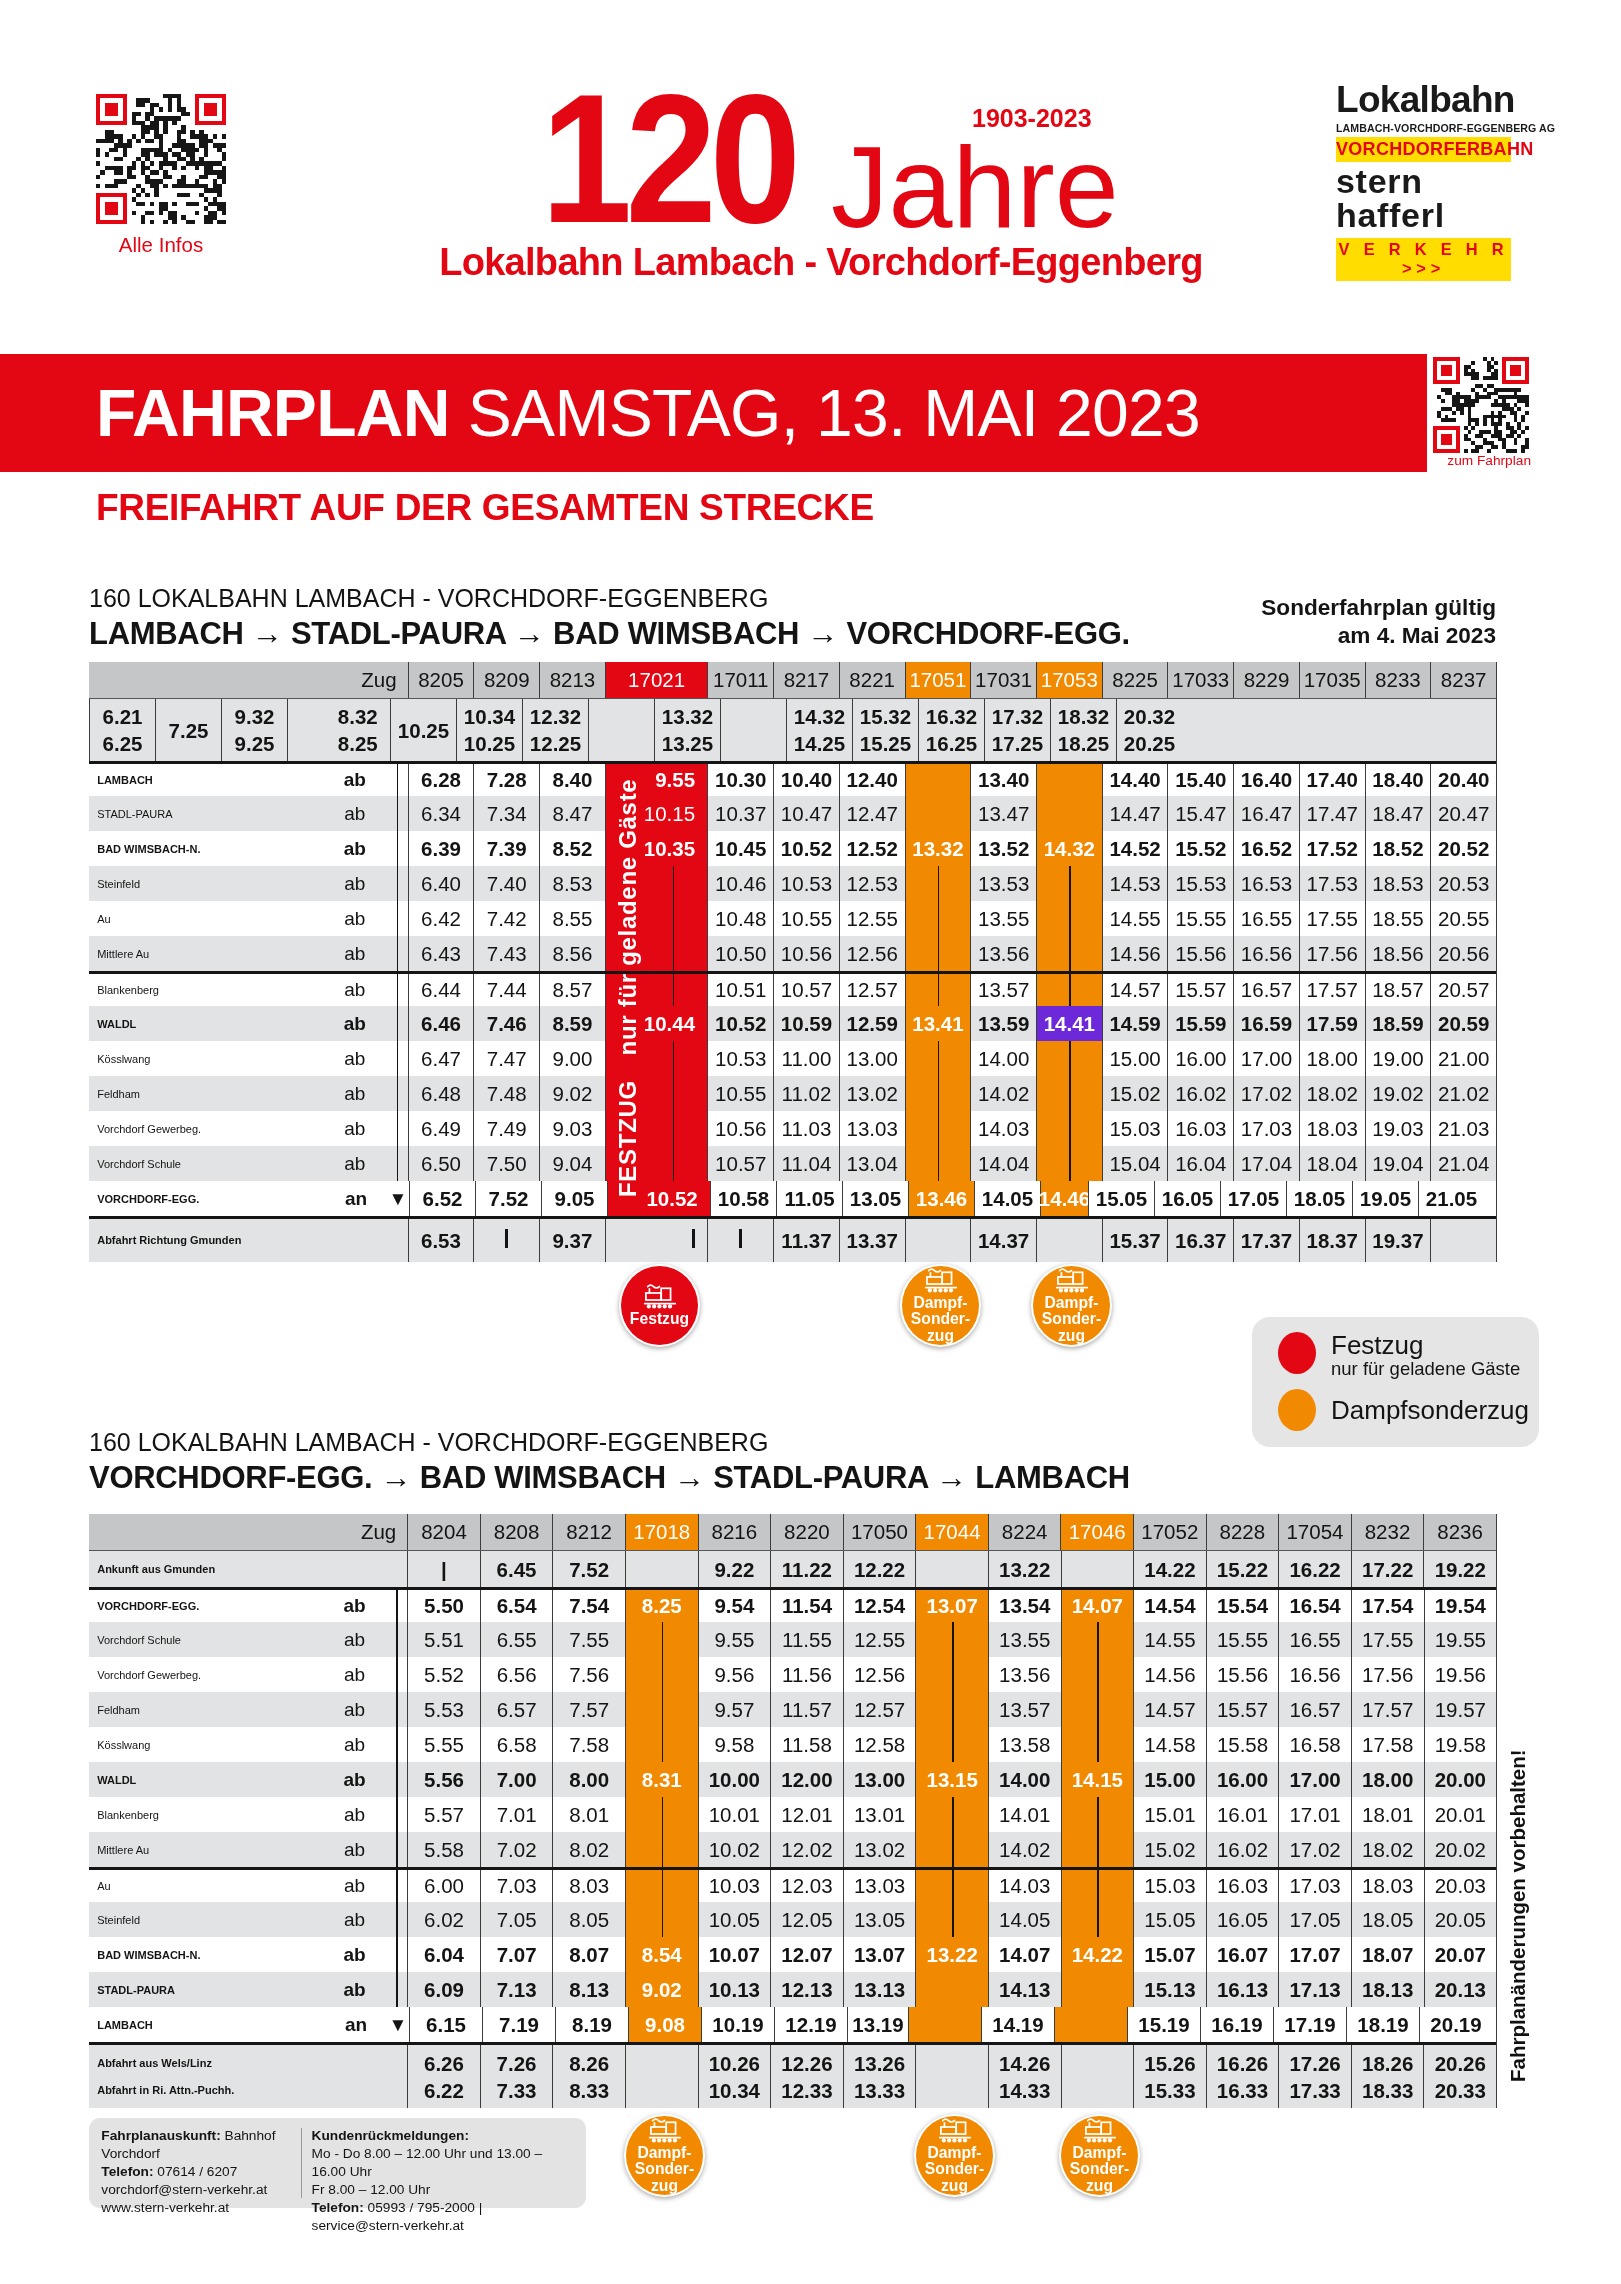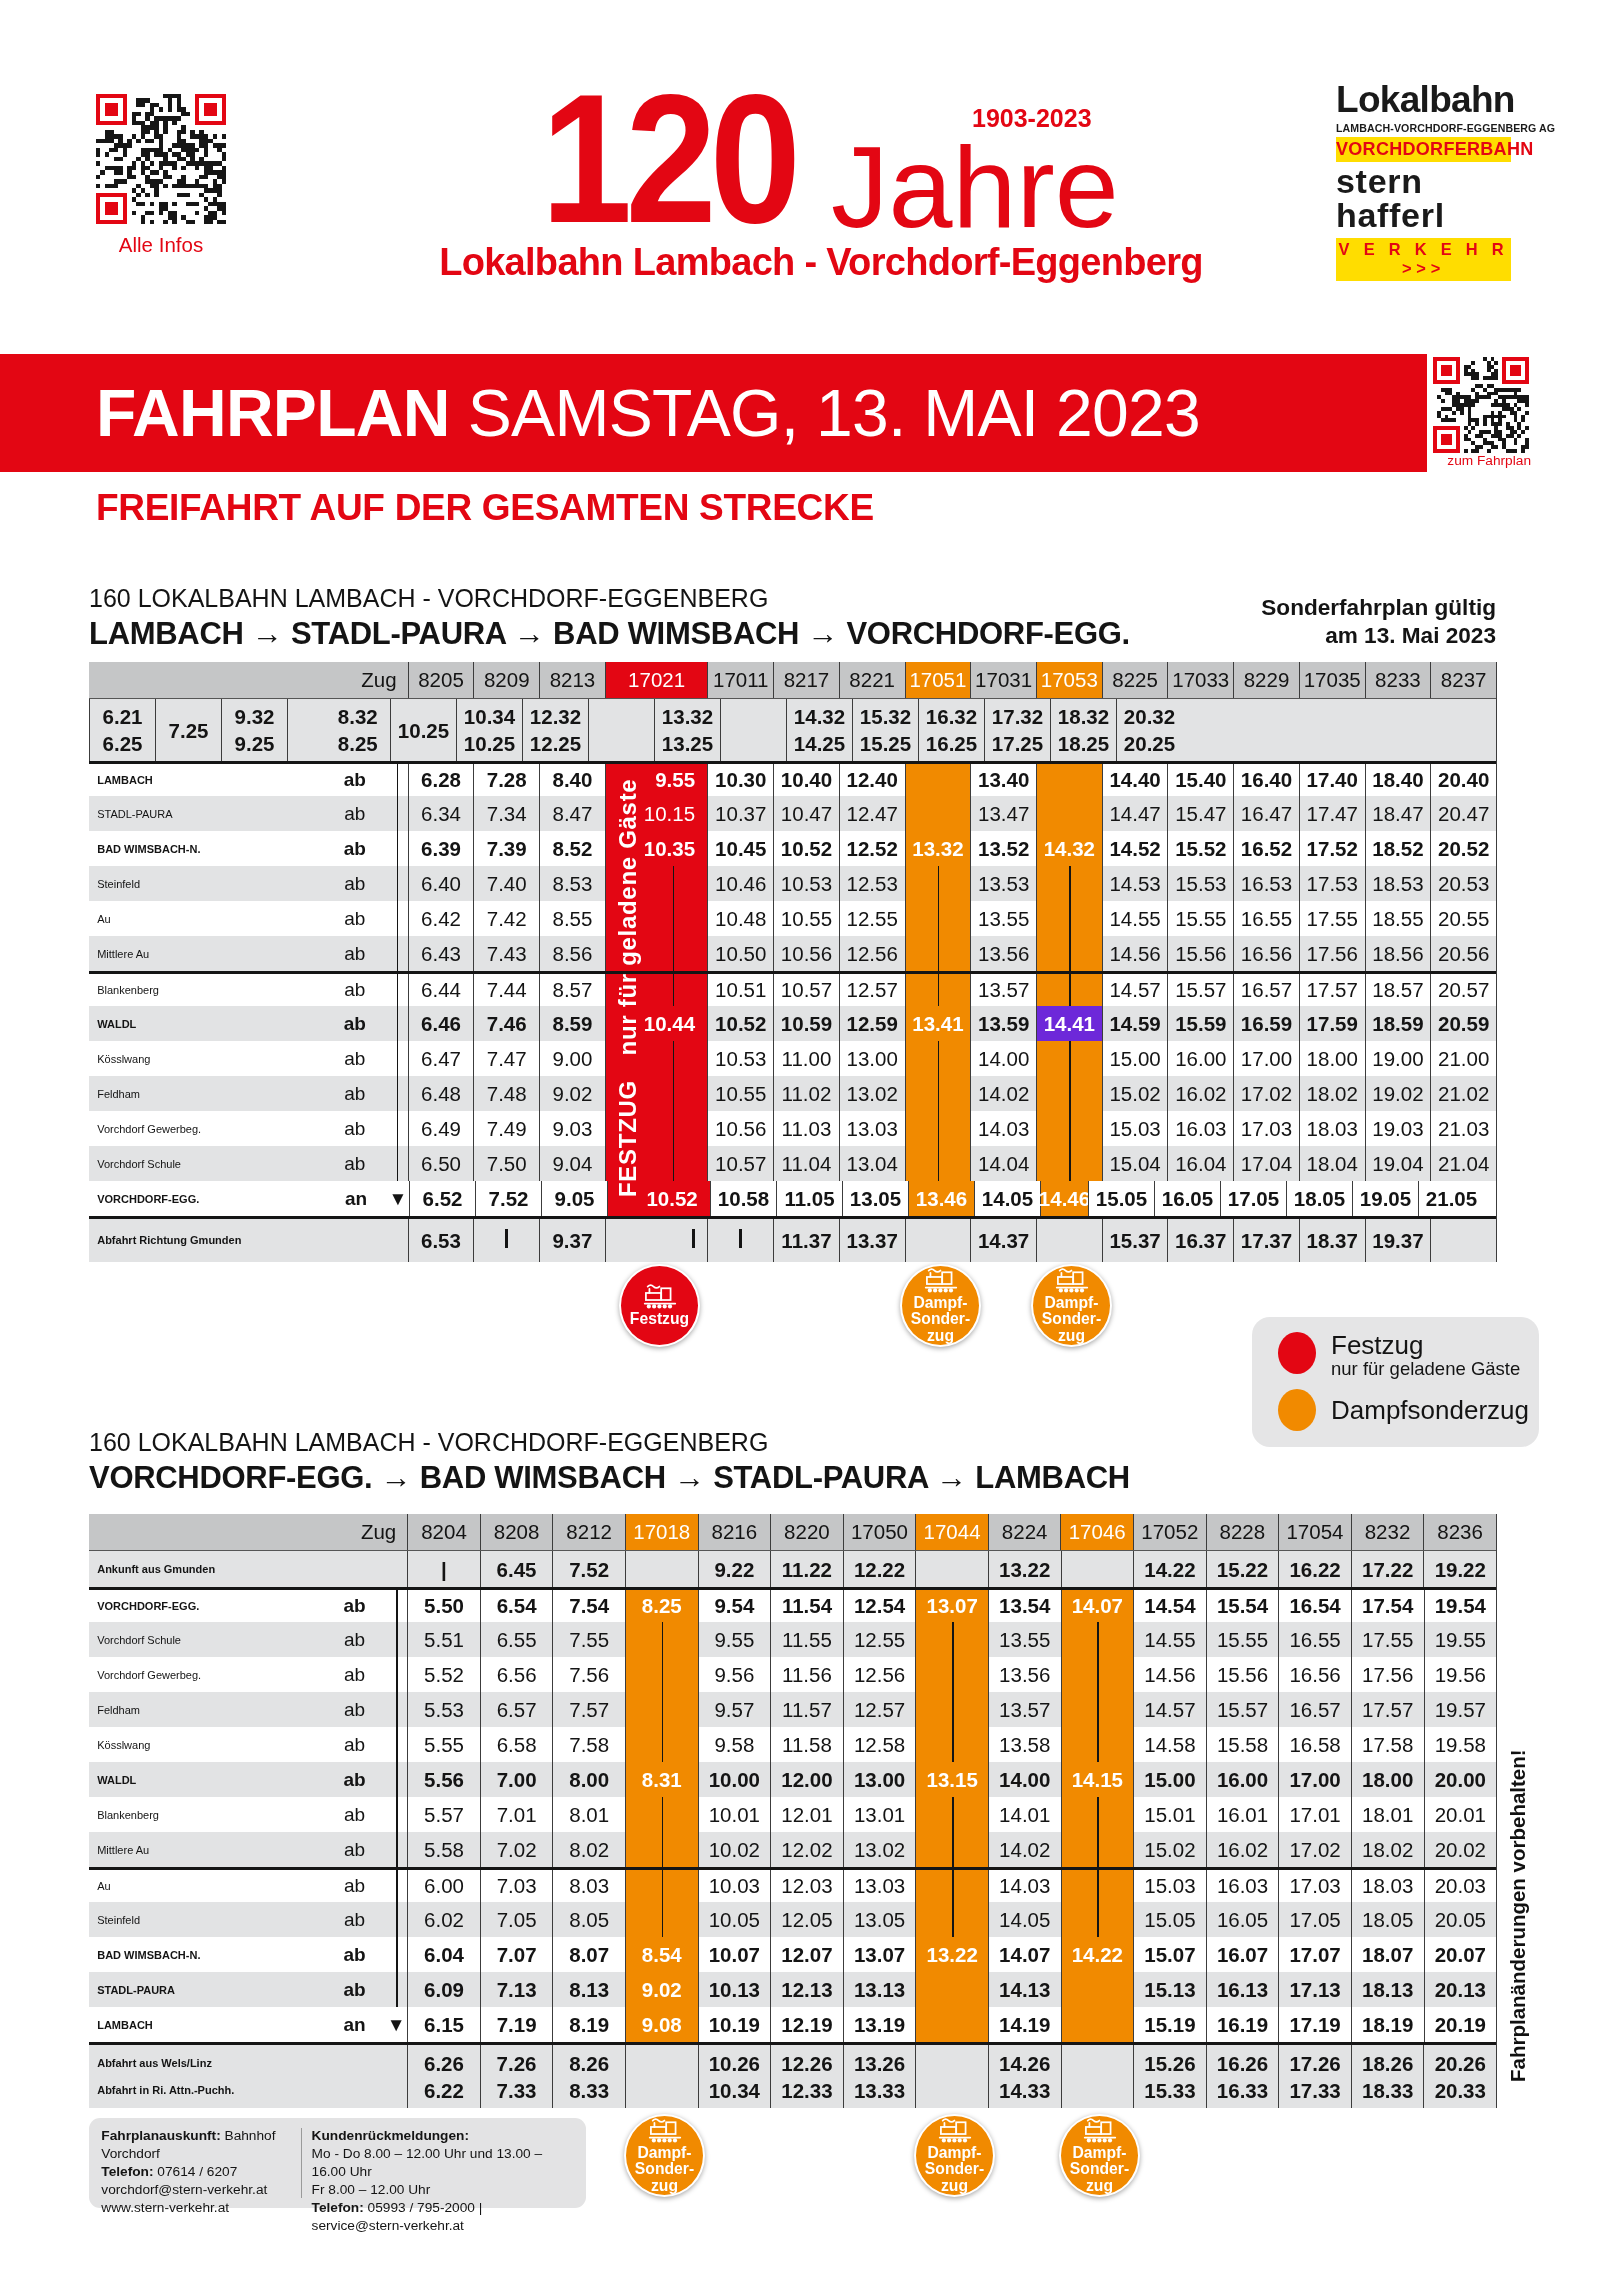--- a/index.html
+++ b/index.html
@@ -624,21 +624,21 @@
     </svg>
 </div>
 <div class="banner-qr-caption">zum Fahrplan</div>
 <div class="subbanner">FREIFAHRT AUF DER GESAMTEN STRECKE</div>
 
 <div class="sec-title" style="top:583px;">
   <div class="sec-l1">160 LOKALBAHN LAMBACH - VORCHDORF-EGGENBERG</div>
   <div class="sec-l2">LAMBACH → STADL-PAURA → BAD WIMSBACH → VORCHDORF-EGG.</div>
   <div class="sec-note">
     <div>Sonderfahrplan gültig</div>
-    <div>am 13. Mai 2023</div>
+    <div>am 4. Mai 2023</div>
   </div>
 </div>
 
 <div id="t1" class="t-table" style="top: 662px; width: 1407px;">
     <div class="trow hdr" style="height: 37px;">
       <div class="labwrap" style="width: 320px; justify-content: flex-end; padding-right: 11px; font-size: 20.5px;">Zug</div>
       <div class="c" style="width: 66px;">8205</div>
       <div class="c" style="width: 66px;">8209</div>
       <div class="c" style="width: 66px;">8213</div>
       <div class="c" style="width: 103px; background: rgb(227, 6, 19); color: rgb(255, 255, 255);">17021</div>
@@ -1696,21 +1696,21 @@
       <div class="tagc" style="width: 62px;">an</div>
       <div class="arrc" style="width: 22px; display: flex;">
         <div class="an-arrow" style="margin: auto;">▼</div>
       </div>
       <div class="c" style="width: 73px;">6.15</div>
       <div class="c" style="width: 73px;">7.19</div>
       <div class="c" style="width: 73px;">8.19</div>
       <div class="c" style="width: 73px; background: rgb(241, 138, 0); color: rgb(255, 255, 255);">9.08</div>
       <div class="c" style="width: 73px;">10.19</div>
       <div class="c" style="width: 73px;">12.19</div>
-      <div class="c" style="width: 73px;">13.19</div>
+      <div class="c" style="width: 61px;">13.19</div>
       <div class="c" style="width: 73px; background: rgb(241, 138, 0); color: rgb(255, 255, 255);"></div>
       <div class="c" style="width: 73px;">14.19</div>
       <div class="c" style="width: 73px; background: rgb(241, 138, 0); color: rgb(255, 255, 255);"></div>
       <div class="c" style="width: 73px;">15.19</div>
       <div class="c" style="width: 73px;">16.19</div>
       <div class="c" style="width: 73px;">17.19</div>
       <div class="c" style="width: 73px;">18.19</div>
       <div class="c" style="width: 73px;">20.19</div>
     </div>
     <div class="trow grayrow sect b" style="height: 66px;">

